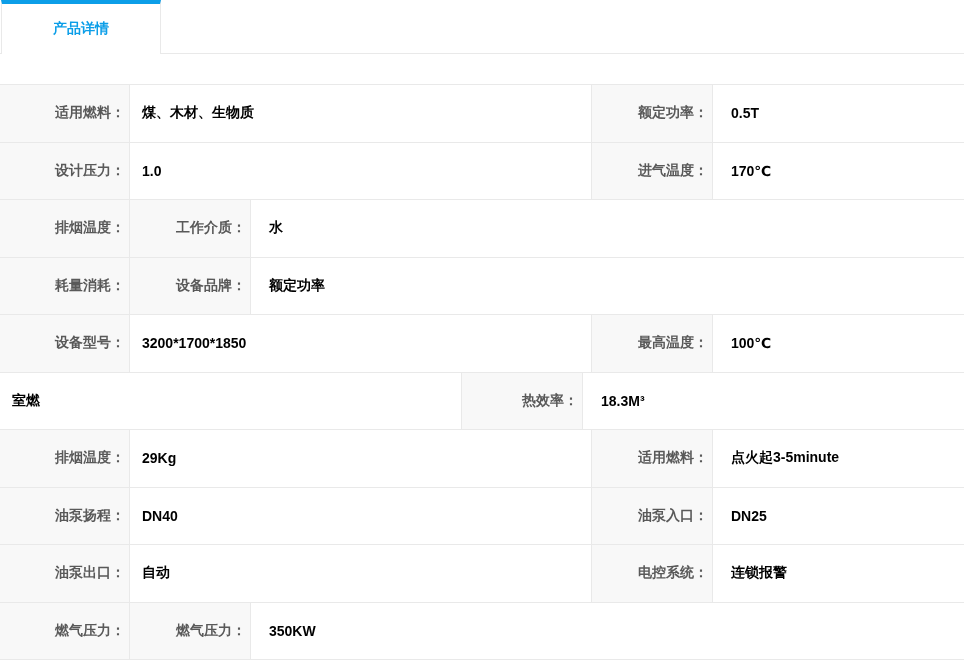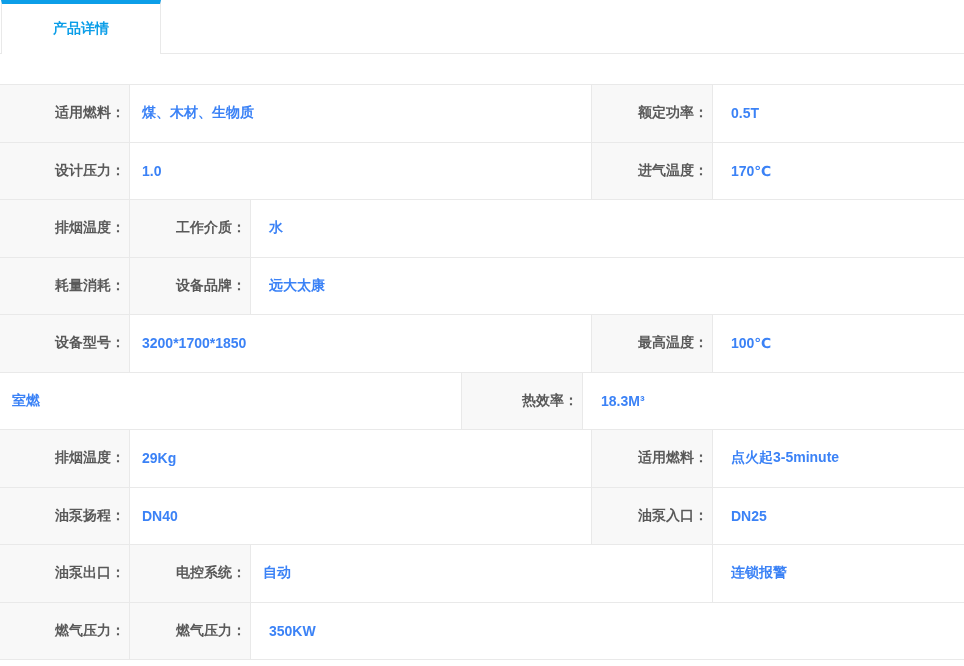--- a/index.html
+++ b/index.html
@@ -16,21 +16,21 @@
     background:#fff; display:flex; align-items:center; justify-content:center;
     color:var(--accent); font-size:14px; cursor:pointer;
   }
 
   
   .spec-table { margin-top:30px; border-top:1px solid var(--border); }
   .spec-row { display:flex; height:57.5px; border-bottom:1px solid var(--border); }
   .cell { display:flex; align-items:center; font-size:14px; overflow:hidden; white-space:nowrap; }
   .lbl { background:var(--label-bg); color:#595959; justify-content:flex-end;
          padding-right:4px; border-right:1px solid var(--border); }
-  .val { color:#3b82f6; }
+  .val { color:#000000; }
   .l1 { width:130px; }
   .v1 { width:462px; padding-left:12px; border-right:1px solid var(--border); }
   .l2 { width:121px; }
   .v2 { flex:1; padding-left:18px; }
 </style>
 </head>
 <body>
 
 <div class="tabs-header">
   <div class="tab">
@@ -52,21 +52,21 @@
     <div class="cell val v2">170℃</div>
   </div>
   <div class="spec-row">
     <div class="cell lbl l1">排烟温度：</div>
     <div class="cell lbl l2">工作介质：</div>
     <div class="cell val v2">水</div>
   </div>
   <div class="spec-row">
     <div class="cell lbl l1">耗量消耗：</div>
     <div class="cell lbl l2">设备品牌：</div>
-    <div class="cell val v2">远大太康</div>
+    <div class="cell val v2">额定功率</div>
   </div>
   <div class="spec-row">
     <div class="cell lbl l1">设备型号：</div>
     <div class="cell val v1">3200*1700*1850</div>
     <div class="cell lbl l2">最高温度：</div>
     <div class="cell val v2">100℃</div>
   </div>
   <div class="spec-row">
     <div class="cell val v1">室燃</div>
     <div class="cell lbl l2">热效率：</div>
@@ -79,22 +79,22 @@
     <div class="cell val v2">点火起3-5minute</div>
   </div>
   <div class="spec-row">
     <div class="cell lbl l1">油泵扬程：</div>
     <div class="cell val v1">DN40</div>
     <div class="cell lbl l2">油泵入口：</div>
     <div class="cell val v2">DN25</div>
   </div>
   <div class="spec-row">
     <div class="cell lbl l1">油泵出口：</div>
+    <div class="cell val v1">自动</div>
     <div class="cell lbl l2">电控系统：</div>
-    <div class="cell val v1">自动</div>
     <div class="cell val v2">连锁报警</div>
   </div>
   <div class="spec-row">
     <div class="cell lbl l1">燃气压力：</div>
     <div class="cell lbl l2">燃气压力：</div>
     <div class="cell val v2">350KW</div>
   </div>
 </div>
 
 </body></html>

